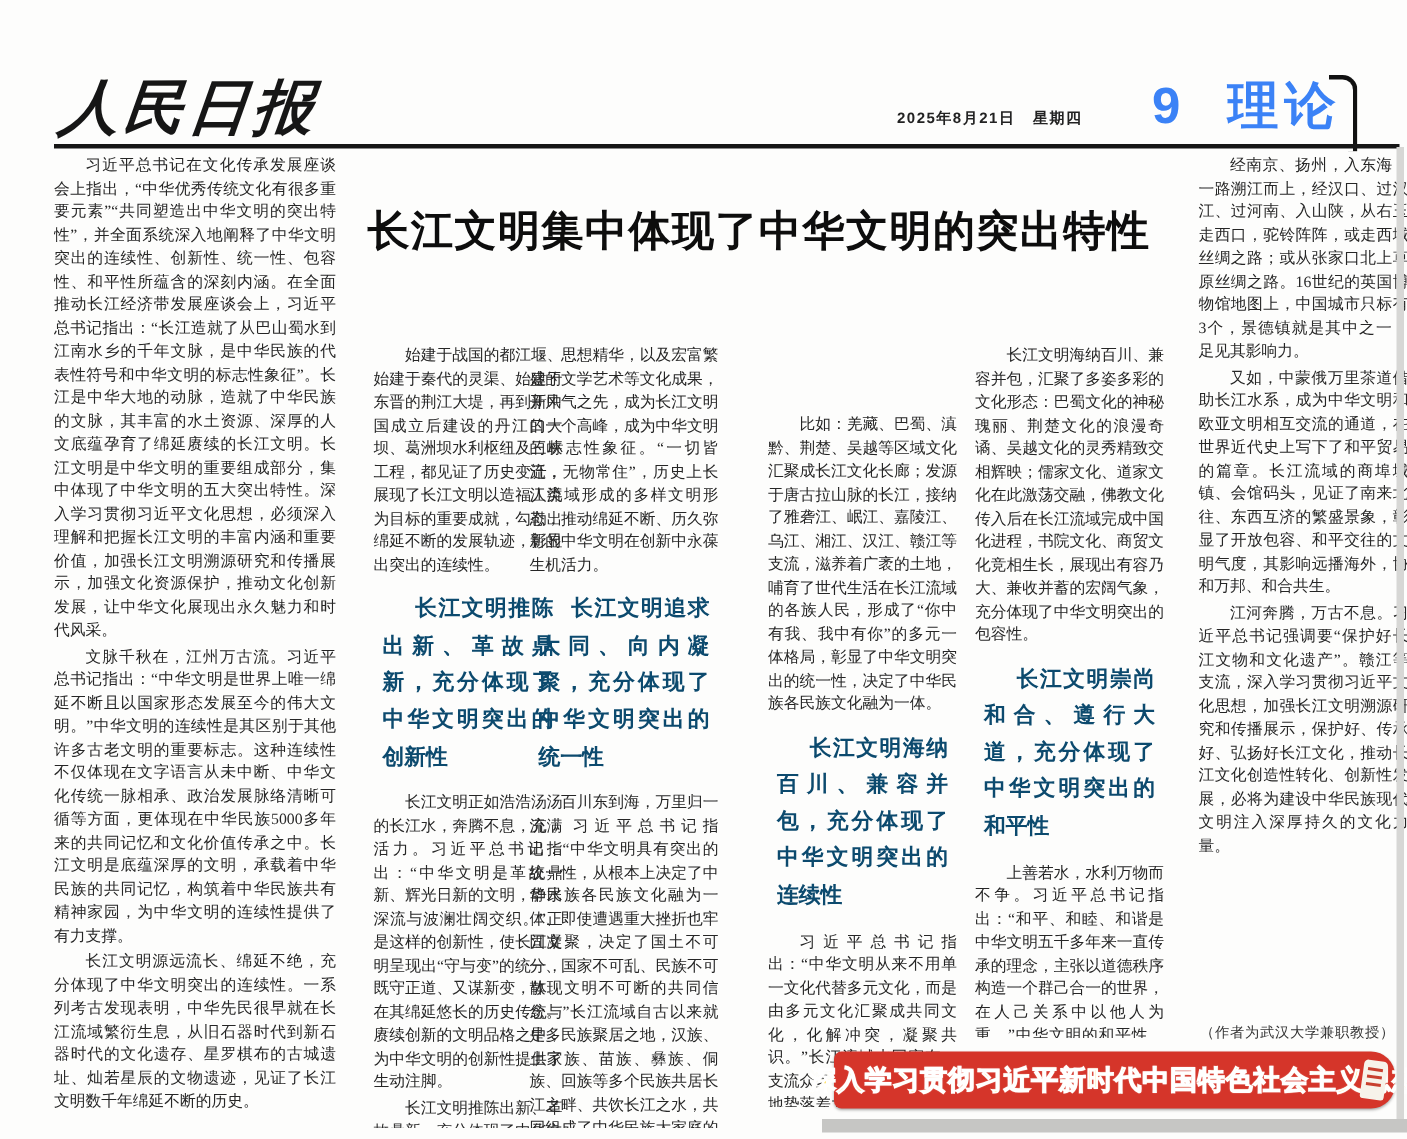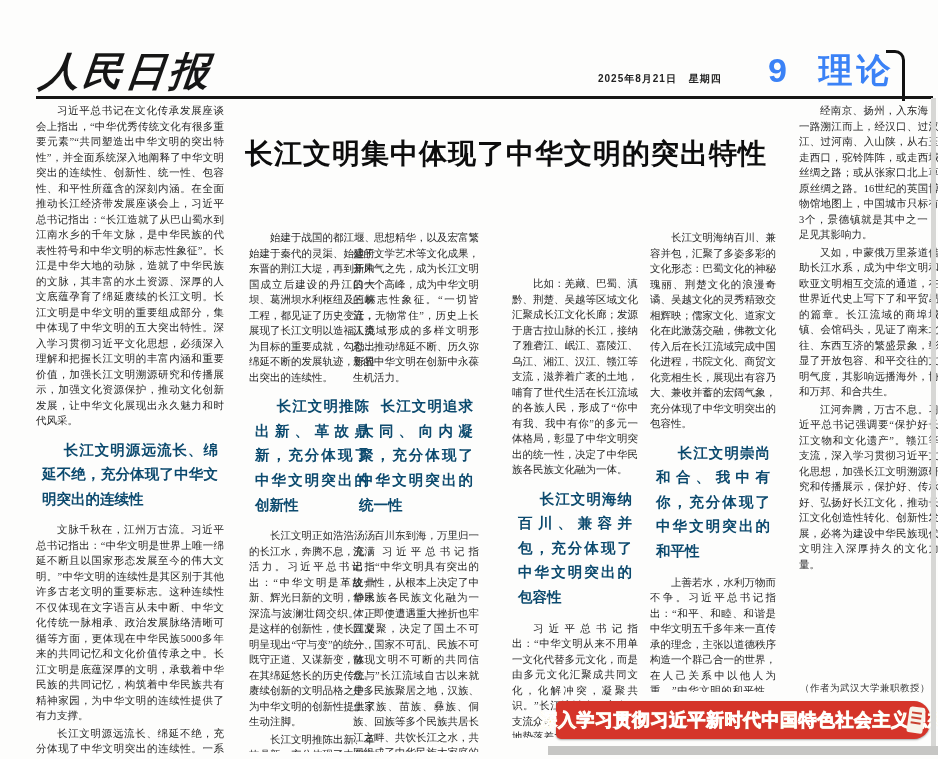--- a/index.html
+++ b/index.html
@@ -109,47 +109,46 @@
 <div class="masthead-bracket"></div>
 <div class="masthead-rule"></div>
 
 <div class="headline-block">
   <div class="headline">长江文明集中体现了中华文明的突出特性</div>
 </div>
 
 <div class="col c0">
 
 <p class="para">习近平总书记在文化传承发展座谈会上指出，“中华优秀传统文化有很多重要元素”“共同塑造出中华文明的突出特性”，并全面系统深入地阐释了中华文明突出的连续性、创新性、统一性、包容性、和平性所蕴含的深刻内涵。在全面推动长江经济带发展座谈会上，习近平总书记指出：“长江造就了从巴山蜀水到江南水乡的千年文脉，是中华民族的代表性符号和中华文明的标志性象征”。长江是中华大地的动脉，造就了中华民族的文脉，其丰富的水土资源、深厚的人文底蕴孕育了绵延赓续的长江文明。长江文明是中华文明的重要组成部分，集中体现了中华文明的五大突出特性。深入学习贯彻习近平文化思想，必须深入理解和把握长江文明的丰富内涵和重要价值，加强长江文明溯源研究和传播展示，加强文化资源保护，推动文化创新发展，让中华文化展现出永久魅力和时代风采。</p>
-    <p class="subhead">长江文明源远流长、绵延不绝，充分体现了中华文明突出的连续性</p>
     <p class="para">文脉千秋在，江州万古流。习近平总书记指出：“中华文明是世界上唯一绵延不断且以国家形态发展至今的伟大文明。”中华文明的连续性是其区别于其他许多古老文明的重要标志。这种连续性不仅体现在文字语言从未中断、中华文化传统一脉相承、政治发展脉络清晰可循等方面，更体现在中华民族5000多年来的共同记忆和文化价值传承之中。长江文明是底蕴深厚的文明，承载着中华民族的共同记忆，构筑着中华民族共有精神家园，为中华文明的连续性提供了有力支撑。</p>
     <p class="para">长江文明源远流长、绵延不绝，充分体现了中华文明突出的连续性。一系列考古发现表明，中华先民很早就在长江流域繁衍生息，从旧石器时代到新石器时代的文化遗存、星罗棋布的古城遗址、灿若星辰的文物遗迹，见证了长江文明数千年绵延不断的历史。</p>
   </div>
 <div class="col c1">
 
 <p class="para">始建于战国的都江堰、始建于秦代的灵渠、始建于东晋的荆江大堤，再到新中国成立后建设的丹江口大坝、葛洲坝水利枢纽及三峡工程，都见证了历史变迁，展现了长江文明以造福人类为目标的重要成就，勾勒出绵延不断的发展轨迹，彰显出突出的连续性。</p>
     <p class="subhead">长江文明推陈出新、革故鼎新，充分体现了中华文明突出的创新性</p>
     <p class="para">长江文明正如浩浩汤汤的长江水，奔腾不息，充满活力。习近平总书记指出：“中华文明是革故鼎新、辉光日新的文明，静水深流与波澜壮阔交织。”正是这样的创新性，使长江文明呈现出“守与变”的统一，既守正道、又谋新变，体现在其绵延悠长的历史传统与赓续创新的文明品格之中，为中华文明的创新性提供了生动注脚。</p>
     <p class="para">长江文明推陈出新、革故鼎新，充分体现了中华文明突出的创新性。石犁、石斧、石锛等农具，石矛、石镞等武器，育秧播种、播种百谷等技术，见证着长江先民走过了旧石器时代的漫长岁月；湖南宁乡发现的青铜礼器，四川广汉三星堆遗址“青铜通天神树”“青铜纵目面具”，浙江余姚河姆渡文化的约7000年前的木制船桨，以及众多已发掘的青铜器、陶瓷器、铁器、玉器，充分展示了长江流域的创造性理念和先进铸造工艺。先秦时期，楚文化成为长江文化代表，涌现了首创精神、重视科技、军事优势等特质，老子、庄子等思想家的</p>
   </div>
 <div class="col c2">
 
 <p class="para">思想精华，以及宏富繁盛的文学艺术等文化成果，开风气之先，成为长江文明的一个高峰，成为中华文明的标志性象征。“一切皆流，无物常住”，历史上长江流域形成的多样文明形态，推动绵延不断、历久弥新的中华文明在创新中永葆生机活力。</p>
     <p class="subhead">长江文明追求大同、向内凝聚，充分体现了中华文明突出的统一性</p>
     <p class="para">百川东到海，万里归一流。习近平总书记指出：“中华文明具有突出的统一性，从根本上决定了中华民族各民族文化融为一体、即使遭遇重大挫折也牢固凝聚，决定了国土不可分、国家不可乱、民族不可散、文明不可断的共同信念。”长江流域自古以来就是多民族聚居之地，汉族、土家族、苗族、彝族、侗族、回族等多个民族共居长江之畔、共饮长江之水，共同组成了中华民族大家庭的重要部分。秦国“书同文、车同轨、量同衡、行同伦”，开启了统一的多民族国家发展的历程。中央王朝对长江流域民族地区采取过羁縻政策、土司制度等治理方式，打破了“汉不入峒、蛮不出境”的状况，出现了“五方之民共天下”的局面，促进了长江流域川、桂、湘、鄂等地区的民族交往交流交融，“六合同风，九州共贯”等“大一统”理念推动了长江流域各民族团结进步、稳定发展。</p>
   </div>
 <div class="col c3">
 
 <p class="para">比如：羌藏、巴蜀、滇黔、荆楚、吴越等区域文化汇聚成长江文化长廊；发源于唐古拉山脉的长江，接纳了雅砻江、岷江、嘉陵江、乌江、湘江、汉江、赣江等支流，滋养着广袤的土地，哺育了世代生活在长江流域的各族人民，形成了“你中有我、我中有你”的多元一体格局，彰显了中华文明突出的统一性，决定了中华民族各民族文化融为一体。</p>
-    <p class="subhead">长江文明海纳百川、兼容并包，充分体现了中华文明突出的包容性</p>
+    <p class="subhead">长江文明海纳百川、兼容并包，充分体现了中华文明突出的连续性</p>
     <p class="para">习近平总书记指出：“中华文明从来不用单一文化代替多元文化，而是由多元文化汇聚成共同文化，化解冲突，凝聚共识。”长江流域水网密布、支流众多，其地理跨度长、地势落差大、地形地貌差异大，造就了通江达海的地理特质，成为连接东西、沟通南北的重要枢纽。长江开放包容的地域特性天然孕育了中华文明的包容性。不同文化在此交汇、互鉴共生，呈现出“和而不同”的文明生态。</p>
   </div>
 <div class="col c4">
 
 <p class="para">长江文明海纳百川、兼容并包，汇聚了多姿多彩的文化形态：巴蜀文化的神秘瑰丽、荆楚文化的浪漫奇谲、吴越文化的灵秀精致交相辉映；儒家文化、道家文化在此激荡交融，佛教文化传入后在长江流域完成中国化进程，书院文化、商贸文化竞相生长，展现出有容乃大、兼收并蓄的宏阔气象，充分体现了中华文明突出的包容性。</p>
-    <p class="subhead">长江文明崇尚和合、我中有你，充分体现了中华文明突出的和平性</p>
+    <p class="subhead">长江文明崇尚和合、遵行大道，充分体现了中华文明突出的和平性</p>
     <p class="para">上善若水，水利万物而不争。习近平总书记指出：“和平、和睦、和谐是中华文明五千多年来一直传承的理念，主张以道德秩序构造一个群己合一的世界，在人己关系中以他人为重。”中华文明的和平性，深深植根于长江文明的精神血脉之中。长江流域的茶叶、瓷器、丝绸沿着万里茶道、海上丝绸之路走向世界，传递的是和平交往、互利共赢的理念，谱写了中外文明交流互鉴的佳话。</p>
   </div>
 <div class="col c5">
 
 <p class="para">经南京、扬州，入东海；一路溯江而上，经汉口、过汉江、过河南、入山陕，从右玉走西口，驼铃阵阵，或走西域丝绸之路；或从张家口北上草原丝绸之路。16世纪的英国博物馆地图上，中国城市只标有3个，景德镇就是其中之一，足见其影响力。</p>
     <p class="para">又如，中蒙俄万里茶道借助长江水系，成为中华文明和欧亚文明相互交流的通道，在世界近代史上写下了和平贸易的篇章。长江流域的商埠城镇、会馆码头，见证了南来北往、东西互济的繁盛景象，彰显了开放包容、和平交往的文明气度，其影响远播海外，协和万邦、和合共生。</p>
     <p class="para">江河奔腾，万古不息。习近平总书记强调要“保护好长江文物和文化遗产”。赣江等支流，深入学习贯彻习近平文化思想，加强长江文明溯源研究和传播展示，保护好、传承好、弘扬好长江文化，推动长江文化创造性转化、创新性发展，必将为建设中华民族现代文明注入深厚持久的文化力量。</p>
   </div>
 
 <div class="attribution">（作者为武汉大学兼职教授）</div>

